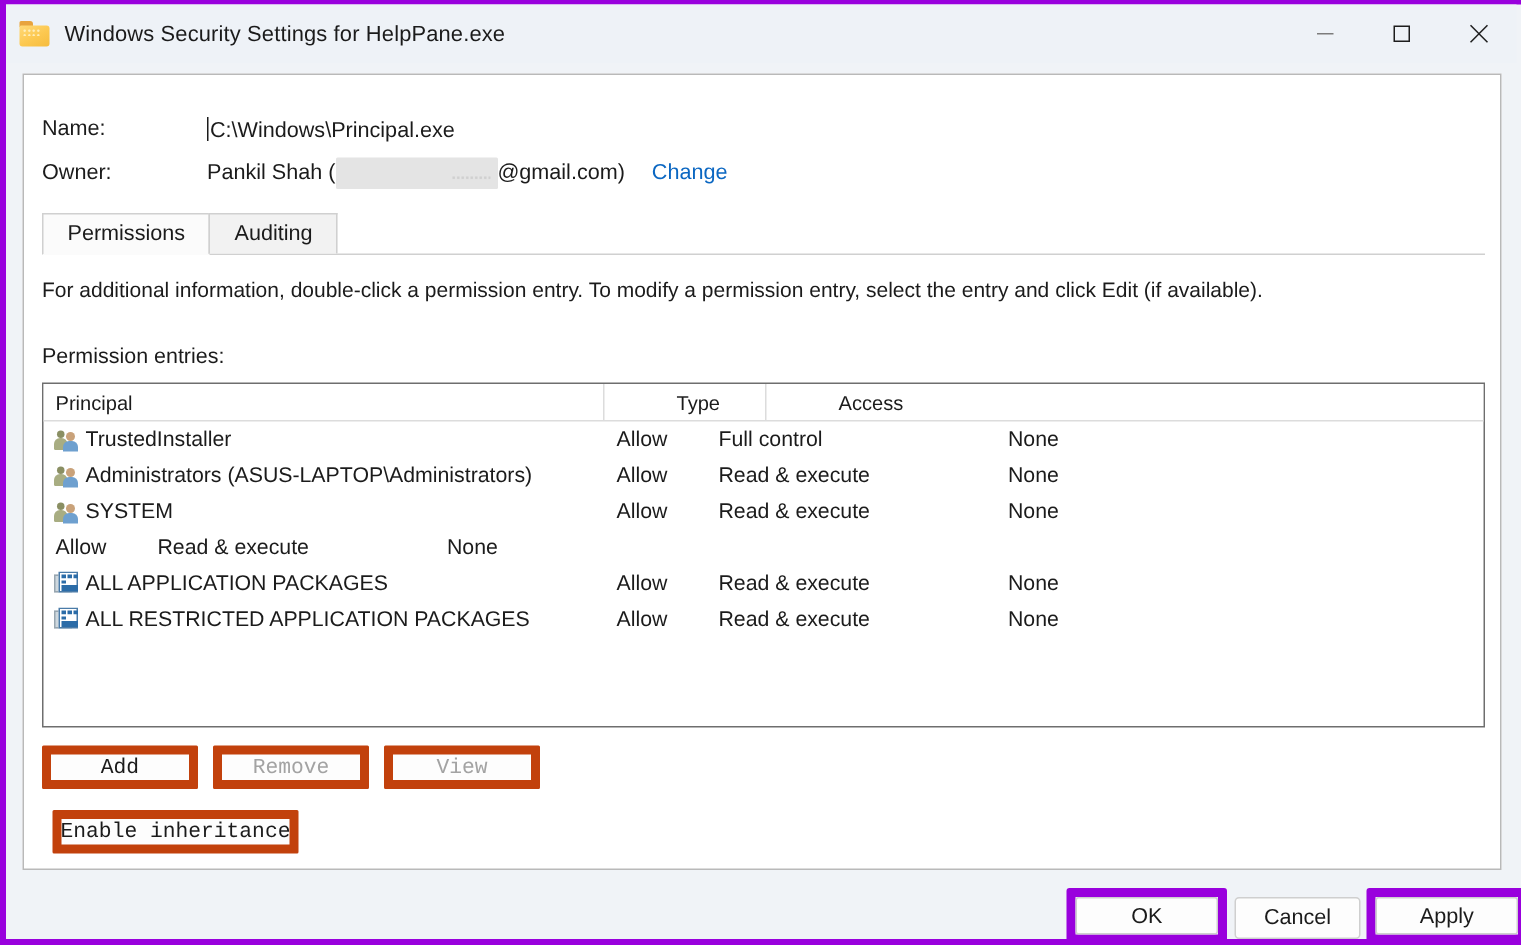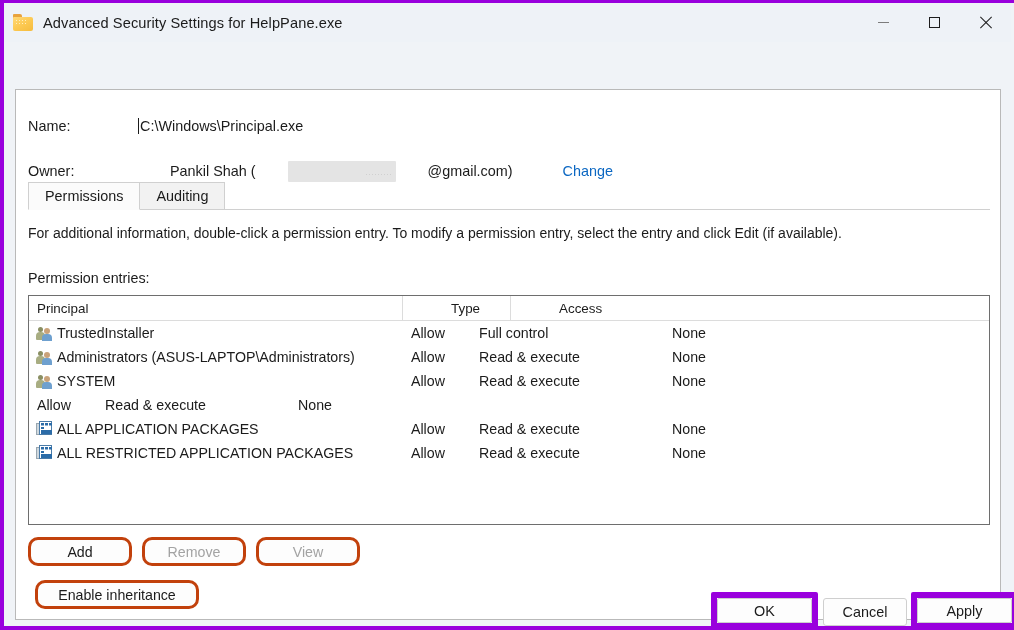--- a/index.html
+++ b/index.html
@@ -94,36 +94,35 @@
   .glyph-close::before { transform: rotate(45deg); }
   .glyph-close::after  { transform: rotate(-45deg); }
 
   
   #content-panel {
     position: absolute;
     left: 11px; top: 46px;
     width: 986px; height: 531px;
     background: #ffffff;
     border: 1px solid #b9b9b9;
-    margin-top: 40px;
   }
 
   
   #name-row, #owner-row {
     position: absolute;
     left: 12px;
     height: 22px;
     display: flex;
     align-items: center;
     font-size: 14.4px;
     color: #1b1b1b;
     white-space: nowrap;
   }
   #name-row  { top: 25px; }
-  #owner-row { top: 70px; gap: 32px; }
+  #owner-row { top: 54px; }
   .field-label { width: 110px; flex: 0 0 110px; }
   .caret {
     display: inline-block;
     width: 1px; height: 16px;
     background: #1b1b1b;
     vertical-align: -3px;
     margin-right: 1px;
   }
   #owner-redaction {
     display: inline-block;
@@ -298,24 +297,24 @@
   .icon-package .pkg-main::after {
     content: ""; position: absolute; left: 1px; top: 8px;
     width: 11px; height: 4px;
     background: #2b6ca8;
   }
 
   
   .btn {
     height: 29px;
     background: #fdfdfd;
-    border: 3px solid #c2410c;
-    border-radius: 10px;
+    border: 6px solid #c2410c;
+    border-radius: 1px;
     font-size: 14.2px;
-    font-family: Liberation Sans, sans-serif;
+    font-family: Liberation Mono, monospace;
     color: #1b1b1b;
     display: flex; align-items: center; justify-content: center;
     cursor: default;
     white-space: nowrap;
   }
   .btn.disabled { color: #a3a3a3; background: #fdfdfd; }
   #btn-add       { position: absolute; left: 12px;  top: 447px; width: 104px; }
   #btn-remove    { position: absolute; left: 126px; top: 447px; width: 104px; }
   #btn-view      { position: absolute; left: 240px; top: 447px; width: 104px; }
   #btn-inherit   { position: absolute; left: 19px;  top: 490px; width: 164px; }
@@ -364,21 +363,21 @@
 <body>
 
 <div id="window-frame">
 
   <div id="titlebar">
     <div id="titlebar-icon">
       <div class="folder-back"></div>
       <div class="folder-front"></div>
       <div class="folder-dots"></div>
     </div>
-    <div id="titlebar-text">Advanced Security Settings for HelpPane.exe</div>
+    <div id="titlebar-text">Windows Security Settings for HelpPane.exe</div>
 
     <div id="window-controls">
       <div class="wctl">
         <div class="glyph-min"></div>
       </div>
       <div class="wctl">
         <div class="glyph-max"></div>
       </div>
       <div class="wctl wctl-close">
         <div class="glyph-close"></div>

